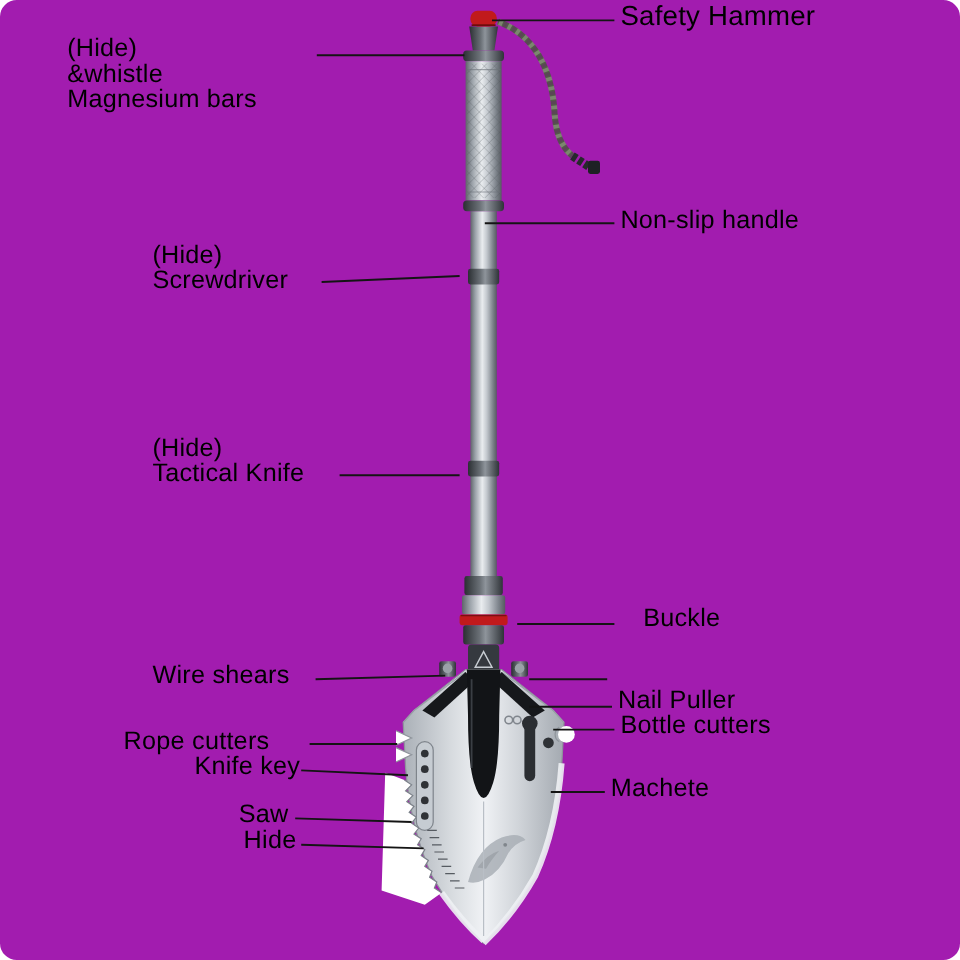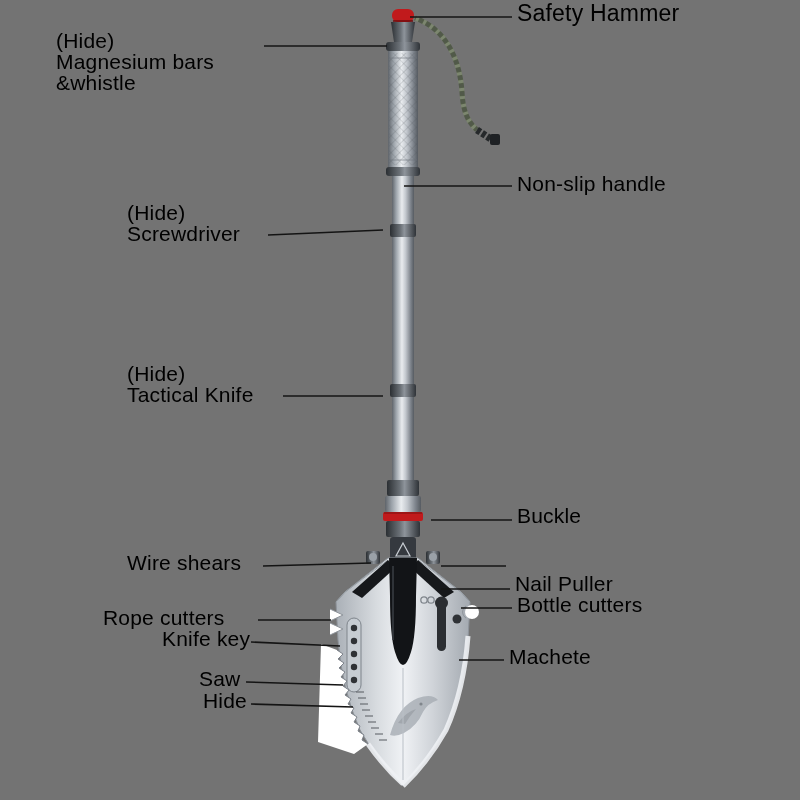--- a/index.html
+++ b/index.html
@@ -1,18 +1,18 @@
 <!DOCTYPE html>
 <html><head>
 <meta charset="utf-8">
 <style>
   html,body{margin:0;padding:0;background:#ffffff;}
   .canvas{
-    position:relative;width:800px;height:800px;background:#737373;
-    font-family:"Liberation Sans",sans-serif;overflow:hidden;
+    position:relative;width:800px;height:800px;background:#a21caf;
+    font-family:"Liberation Sans",sans-serif;overflow:hidden;border-radius:14px;
   }
   .canvas svg{position:absolute;left:0;top:0;}
   .label{
     position:absolute;color:#000;font-size:21px;line-height:21px;
     white-space:nowrap;letter-spacing:0.2px;
   }
   .label.lg{font-size:23px;}
   .label .ln{display:block;}
 </style>
 </head>
@@ -170,37 +170,37 @@
       <line x1="459" y1="660" x2="504" y2="660"></line>
       <line x1="246" y1="682" x2="343" y2="685"></line>
       <line x1="251" y1="704" x2="353" y2="707"></line>
     </g>
   </svg>
 
   <div class="label lg" style="left:517px;top:3px">Safety Hammer</div>
 
   <div class="label" style="left:56px;top:30px">
     <span class="ln">(Hide)</span>
+    <span class="ln">&amp;whistle</span>
     <span class="ln">Magnesium bars</span>
-    <span class="ln">&amp;whistle</span>
   </div>
 
   <div class="label" style="left:517px;top:173px">Non-slip handle</div>
 
   <div class="label" style="left:127px;top:202px">
     <span class="ln">(Hide)</span>
     <span class="ln">Screwdriver</span>
   </div>
 
   <div class="label" style="left:127px;top:363px">
     <span class="ln">(Hide)</span>
     <span class="ln">Tactical Knife</span>
   </div>
 
-  <div class="label" style="left:517px;top:505px">Buckle</div>
+  <div class="label" style="left:536px;top:505px">Buckle</div>
   <div class="label" style="left:127px;top:552px">Wire shears</div>
   <div class="label" style="left:515px;top:573px">Nail Puller</div>
   <div class="label" style="left:517px;top:594px">Bottle cutters</div>
   <div class="label" style="left:103px;top:607px">Rope cutters</div>
   <div class="label" style="left:162px;top:628px">Knife key</div>
   <div class="label" style="left:509px;top:646px">Machete</div>
   <div class="label" style="left:199px;top:668px">Saw</div>
   <div class="label" style="left:203px;top:690px">Hide</div>
 
 </div>

